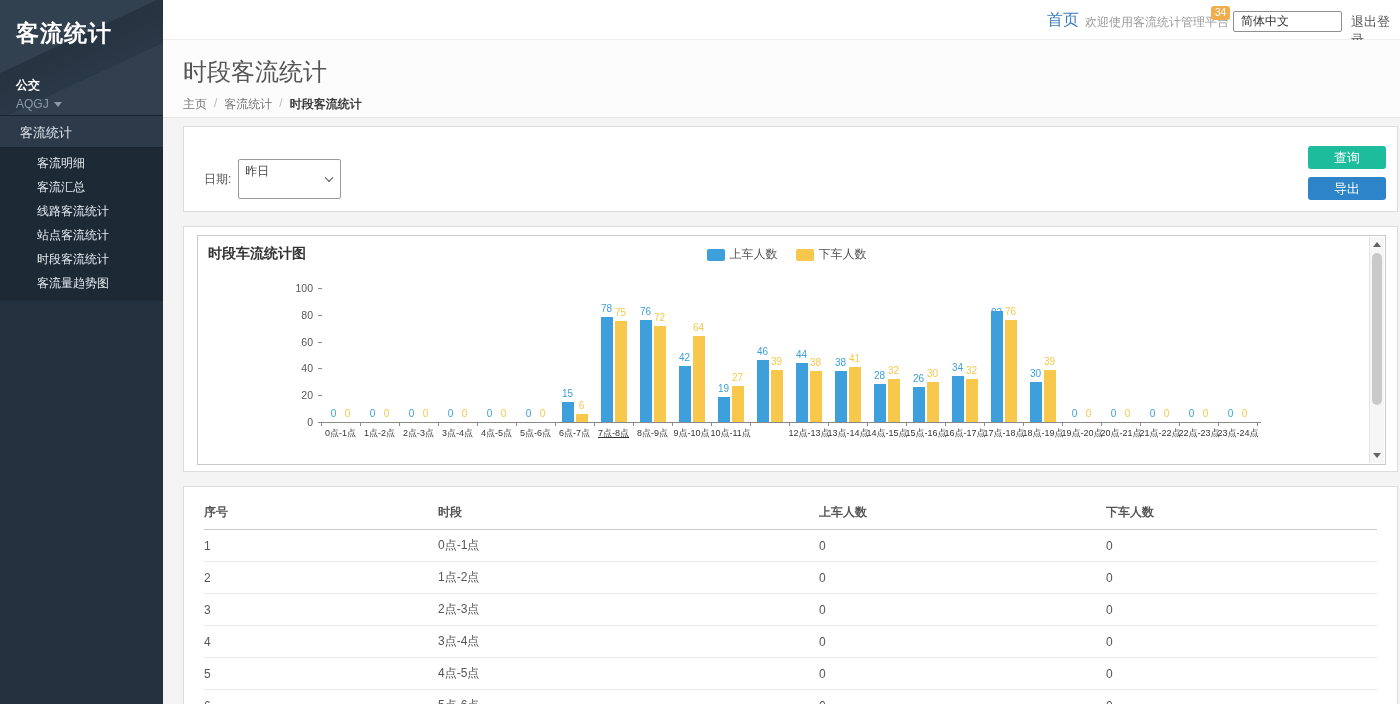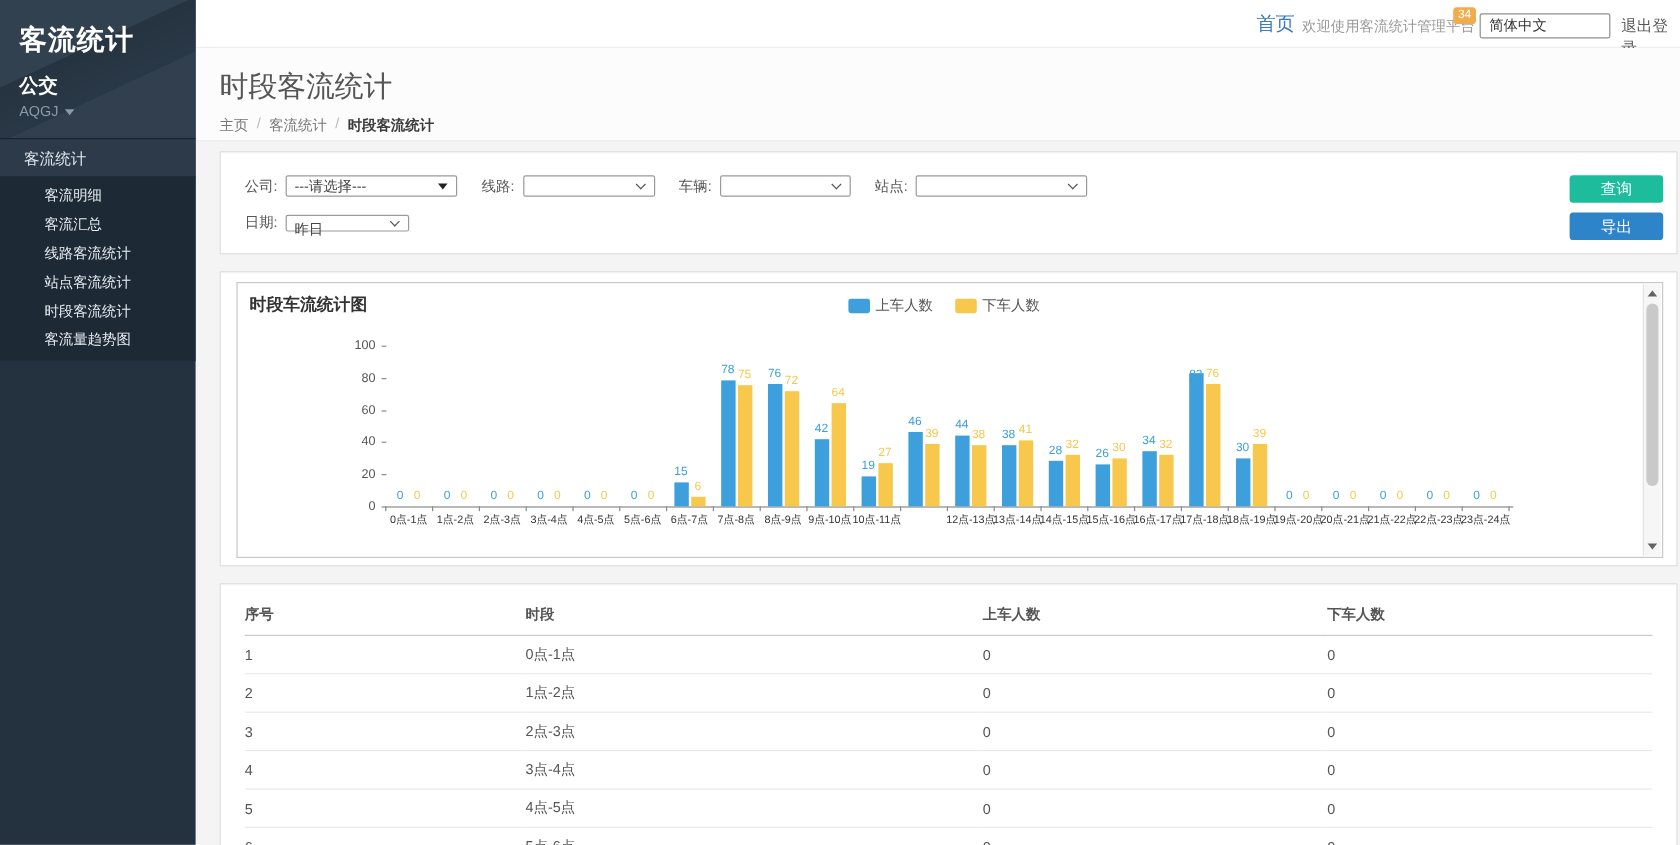--- a/index.html
+++ b/index.html
@@ -6,21 +6,21 @@
   html,body { width:1400px; height:704px; overflow:hidden; background:#f4f4f4;
     font-family:"Liberation Sans","DejaVu Sans",sans-serif; }
 
   
   .sidebar { position:absolute; left:0; top:0; width:163px; height:704px; background:#243240; z-index:5; }
   .brand { height:115px; padding:18px 0 0 16px; color:#fff;
     background:
       linear-gradient(155deg, rgba(255,255,255,0.04) 0%, rgba(255,255,255,0.04) 38%, rgba(0,0,0,0.10) 38.5%, rgba(0,0,0,0.02) 62%, rgba(255,255,255,0.03) 62.5%),
       #2a3948; }
   .brand h1 { font-size:23px; font-weight:700; letter-spacing:1px; }
-  .brand .org { font-size:16px; font-weight:700; margin-top:13px; }
+  .brand .org { font-size:12px; font-weight:700; margin-top:28px; }
   .brand .org-code { font-size:12px; color:#8b9aa8; margin-top:3px; display:flex; align-items:center; gap:5px; cursor:pointer; }
   .caret-down { width:0; height:0; border-left:4px solid transparent; border-right:4px solid transparent; border-top:5px solid #8b9aa8; display:inline-block; }
   .menu-section { height:33px; line-height:33px; padding-left:20px; font-size:13px; color:#dfe6ec; cursor:pointer; }
   .menu-section.expanded { background:#2c3a49; border-top:1px solid #1a242e; border-bottom:1px solid #1a242e; }
   .submenu { background:#1d2935; padding:3px 0 6px 0; }
   .submenu .sub-item { height:24px; line-height:24px; padding-left:37px; font-size:12px; color:#e6ecf1; cursor:pointer; white-space:nowrap; }
 
   
   .topbar { position:absolute; left:163px; top:0; width:1237px; height:40px; background:#fff; border-bottom:1px solid #eee; }
   .tb-home { position:absolute; left:884px; top:10px; font-size:16px; color:#3a7bbf; cursor:pointer; }
@@ -43,21 +43,21 @@
 
   
   .filter-panel { position:relative; height:86px; padding:19px 0 0 20px; }
   .frow { display:flex; align-items:center; }
   .frow .flabel { font-size:12px; color:#555; margin-right:7px; white-space:nowrap; }
   .sel { position:relative; height:18px; border:1px solid #9a9a9a; border-radius:2px; background:#fff; font-size:12px; color:#444; line-height:16px; padding-left:6px; cursor:pointer; }
   .sel .chev { position:absolute; right:8px; top:50%; width:6px; height:6px; border-right:1.5px solid #555; border-bottom:1.5px solid #555; transform:translateY(-72%) rotate(45deg); }
   .sel .tri { position:absolute; right:7px; top:6px; width:0; height:0; border-left:4px solid transparent; border-right:4px solid transparent; border-top:5px solid #222; }
   .w143 { width:143px; } .w110 { width:110px; } .w109 { width:109px; }
   .frow2 { margin-top:13px; }
-  .sel-tall { height:14px; line-height:22px; }
+  .sel-tall { height:40px; line-height:22px; }
   .date-group { display:flex; align-items:center; margin-left:8px; }
   .date-box { height:24px; line-height:24px; background:#ececec; font-size:12px; color:#555; padding-left:12px; }
   .d1 { width:147px; } .d2 { width:149px; }
   .to-box { width:28px; height:24px; line-height:22px; text-align:center; background:#fff; border:1px solid #ccc; font-size:12px; color:#555; }
   .btn { position:absolute; width:78px; height:23px; line-height:23px; text-align:center; color:#fff; font-size:13px; border-radius:3px; cursor:pointer; right:11px; }
   .btn-query { top:19px; background:#1dbc9c; }
   .btn-export { top:50px; background:#2d84c8; }
 
   
   .chart-panel { margin-top:14px; height:246px; padding:8px 11px 8px 13px; }
@@ -128,42 +128,20 @@
     <span class="sep">/</span>
     <span class="crumb">客流统计</span>
     <span class="sep">/</span>
     <span class="crumb active">时段客流统计</span>
   </div>
 </div>
 
 <div class="content">
 
   <div class="panel filter-panel">
-    <div class="frow">
-      <span class="flabel">公司:</span>
-      <div class="sel w143" style="margin-right:20px;">
-        <span>---请选择---</span>
-        <span class="tri"></span>
-      </div>
-      <span class="flabel">线路:</span>
-      <div class="sel w110" style="margin-right:20px;">
-        <span></span>
-        <span class="chev"></span>
-      </div>
-      <span class="flabel">车辆:</span>
-      <div class="sel w109" style="margin-right:20px;">
-        <span></span>
-        <span class="chev"></span>
-      </div>
-      <span class="flabel">站点:</span>
-      <div class="sel w143">
-        <span></span>
-        <span class="chev"></span>
-      </div>
-    </div>
     <div class="frow frow2">
       <span class="flabel">日期:</span>
       <div class="sel sel-tall" style="width:103px;">
         <span>昨日</span>
         <span class="chev"></span>
       </div>
     </div>
     <div class="btn btn-query">查询</div>
     <div class="btn btn-export">导出</div>
   </div>
@@ -248,21 +226,21 @@
         <div class="xlab" style="left: 317.5px; top: 191px;">5点-6点</div>
         <div class="bar" style="left: 363.5px; top: 166px; width: 12px; height: 20px; background: rgb(61, 159, 219);"></div>
         <div class="blabel" style="color: rgb(61, 159, 219); left: 354.5px; top: 152px;">15</div>
         <div class="bar" style="left: 377.5px; top: 178px; width: 12px; height: 8px; background: rgb(247, 200, 75);"></div>
         <div class="blabel" style="color: rgb(247, 200, 75); left: 368.5px; top: 164px;">6</div>
         <div class="xlab" style="left: 356.5px; top: 191px;">6点-7点</div>
         <div class="bar" style="left: 402.5px; top: 81px; width: 12px; height: 105px; background: rgb(61, 159, 219);"></div>
         <div class="blabel" style="color: rgb(61, 159, 219); left: 393.5px; top: 67px;">78</div>
         <div class="bar" style="left: 416.5px; top: 85px; width: 12px; height: 101px; background: rgb(247, 200, 75);"></div>
         <div class="blabel" style="color: rgb(247, 200, 75); left: 407.5px; top: 71px;">75</div>
-        <div class="xlab" style="left: 395.5px; top: 191px;">7点-8点</div>
+        <div class="xlab" style="left: 395.5px; top: 191px; text-decoration: underline;">7点-8点</div>
         <div class="bar" style="left: 441.5px; top: 84px; width: 12px; height: 102px; background: rgb(61, 159, 219);"></div>
         <div class="blabel" style="color: rgb(61, 159, 219); left: 432.5px; top: 70px;">76</div>
         <div class="bar" style="left: 455.5px; top: 90px; width: 12px; height: 96px; background: rgb(247, 200, 75);"></div>
         <div class="blabel" style="color: rgb(247, 200, 75); left: 446.5px; top: 76px;">72</div>
         <div class="xlab" style="left: 434.5px; top: 191px;">8点-9点</div>
         <div class="bar" style="left: 480.5px; top: 130px; width: 12px; height: 56px; background: rgb(61, 159, 219);"></div>
         <div class="blabel" style="color: rgb(61, 159, 219); left: 471.5px; top: 116px;">42</div>
         <div class="bar" style="left: 494.5px; top: 100px; width: 12px; height: 86px; background: rgb(247, 200, 75);"></div>
         <div class="blabel" style="color: rgb(247, 200, 75); left: 485.5px; top: 86px;">64</div>
         <div class="xlab" style="left: 473.5px; top: 191px;">9点-10点</div>

